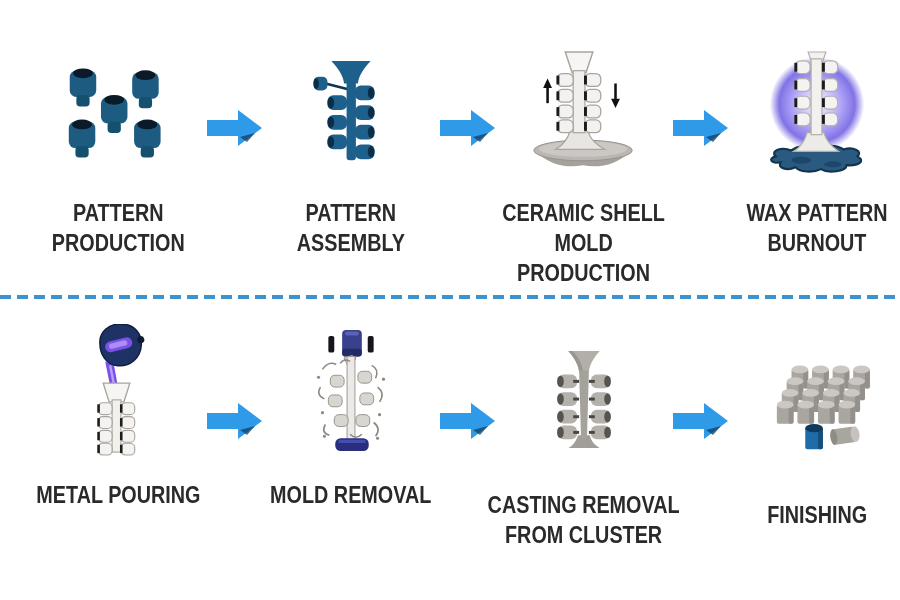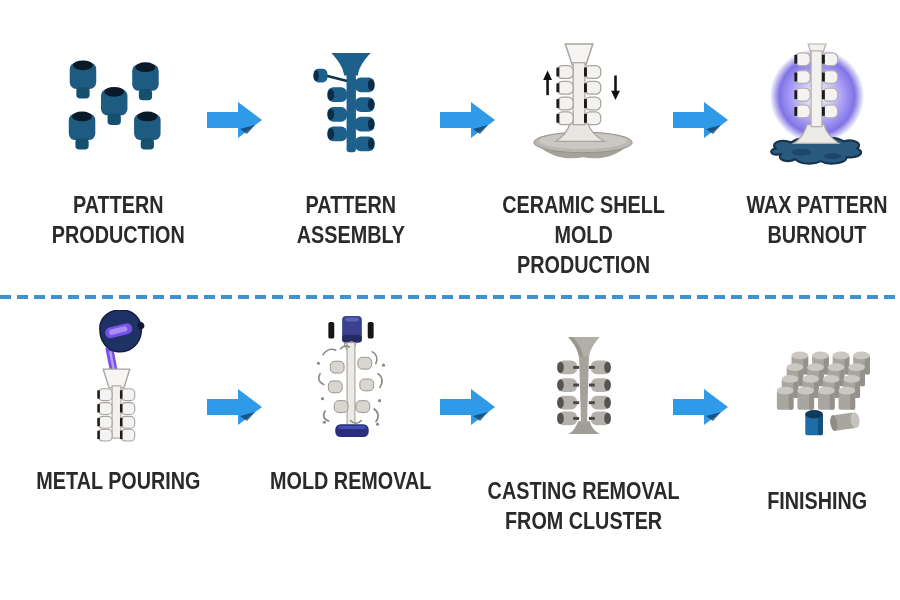--- a/index.html
+++ b/index.html
@@ -4,22 +4,22 @@
 <style>
   html,body{margin:0;padding:0;}
   .canvas{
     position:relative;width:900px;height:600px;background:#ffffff;
     overflow:hidden;font-family:"Liberation Sans",sans-serif;
   }
   .prow{
     position:absolute;left:0;width:900px;display:flex;
     padding-left:24px;box-sizing:border-box;align-items:flex-start;
   }
-  .row1{top:32px;}
-  .row2{top:302px;}
+  .row1{top:40px;}
+  .row2{top:316px;}
   .step{width:188px;flex-shrink:0;display:flex;flex-direction:column;align-items:center;}
   .iconbox{height:148px;display:flex;align-items:center;justify-content:center;}
   .row2 .iconbox{height:150px;}
   .icon-finishing{margin-top:20px;}
   .icon-casting{margin-top:10px;}
   .label{
     margin-top:10px;text-align:center;font-weight:bold;font-size:23px;
     line-height:30px;color:#2a2a2a;transform:scaleX(.86);
     transform-origin:center top;white-space:nowrap;
   }

